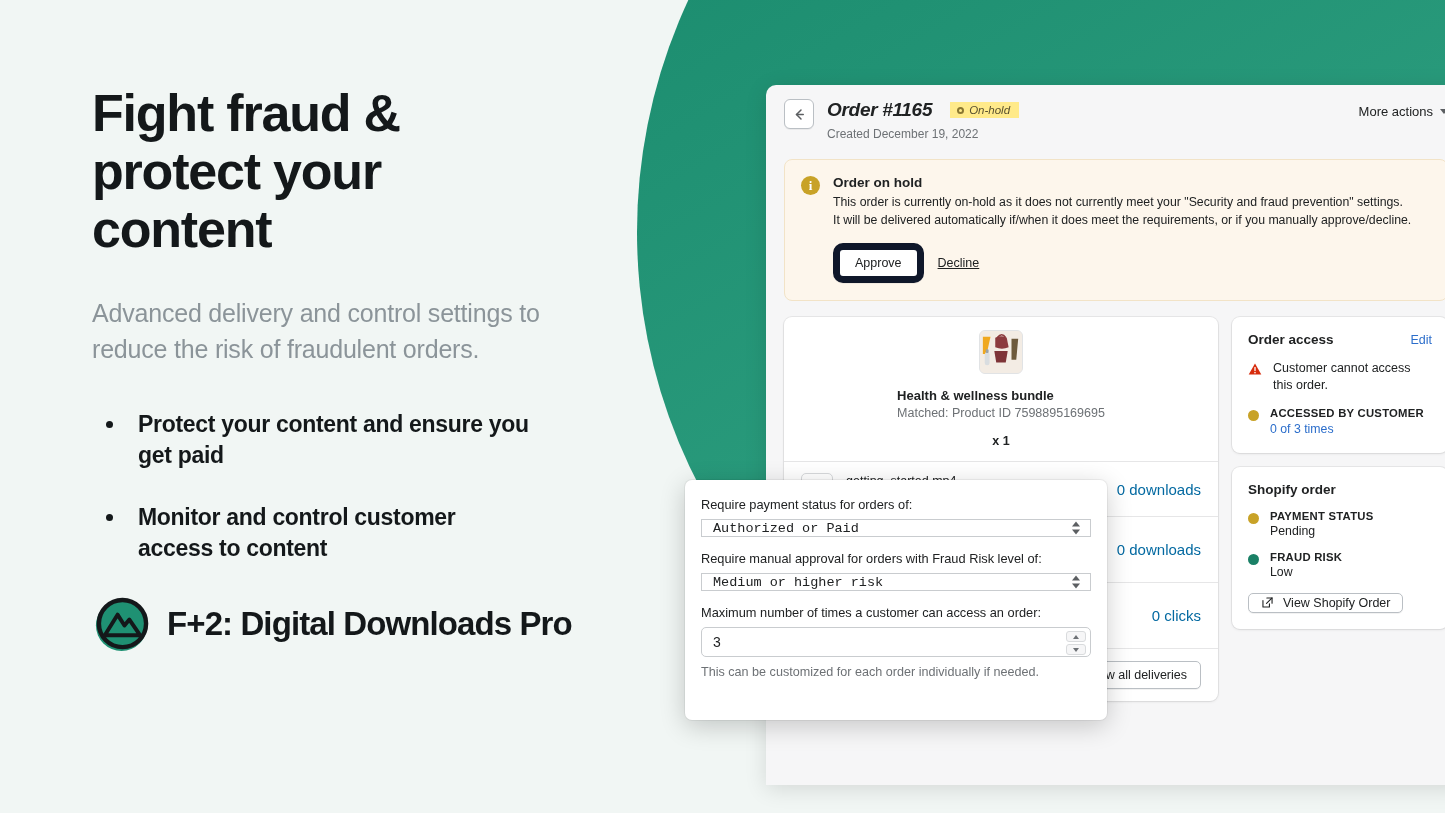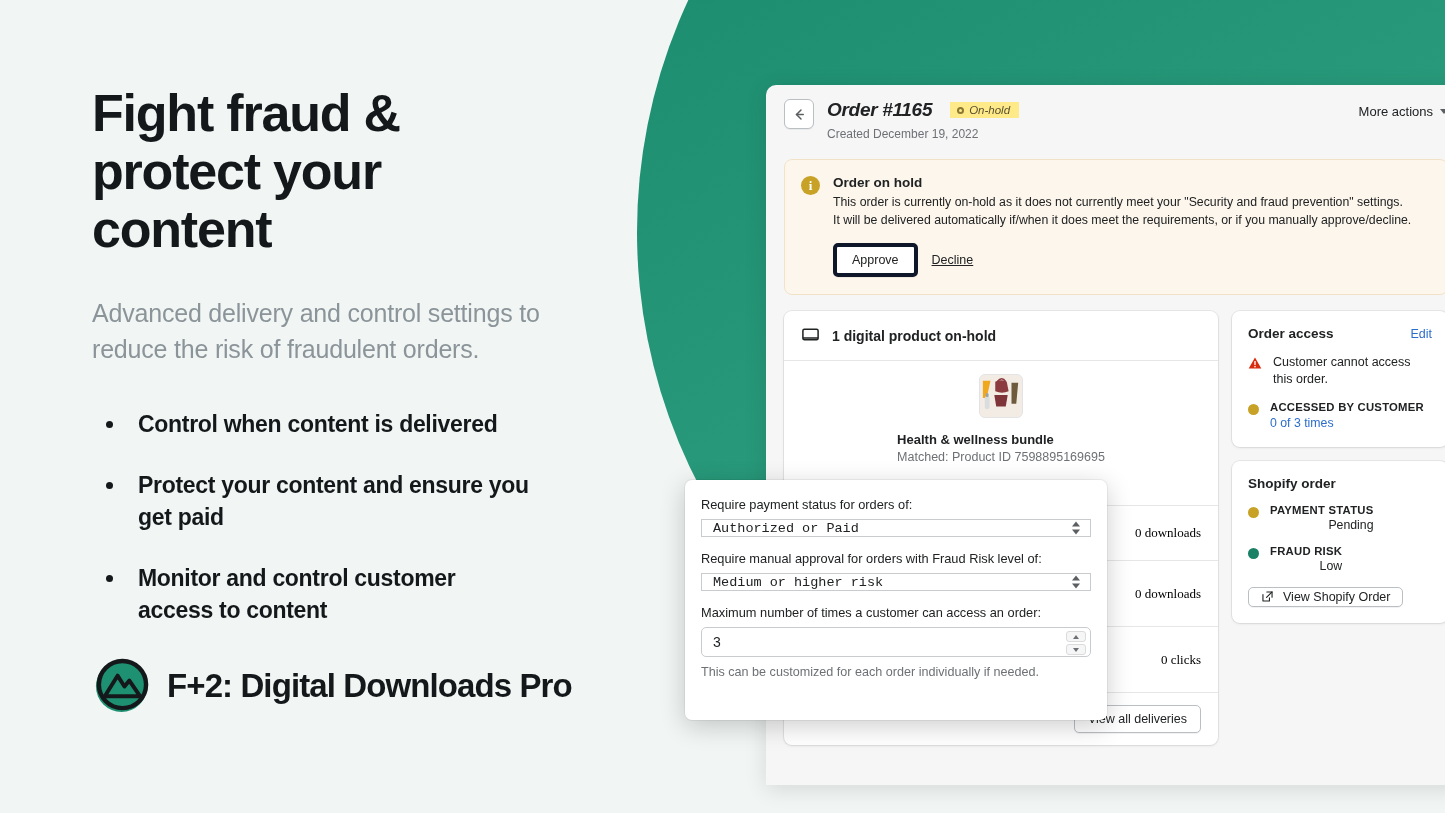--- a/index.html
+++ b/index.html
@@ -147,22 +147,22 @@
     font-family: "Liberation Serif", serif;
     margin-top: 1px;
   }
   .banner-title { font-size: 13.5px; font-weight: 700; color: #202223; }
   .banner-body {
     font-size: 12.3px; line-height: 1.44; color: #202223;
     margin-top: 4px; max-width: 580px;
   }
   .banner-actions { display: flex; align-items: center; gap: 14px; margin-top: 14px; }
   .btn-approve {
-    background: #fff; border: 4px solid #0f172a;
-    border-radius: 5px; padding: 6px 15px;
+    background: #fff; border: 7px solid #0f172a;
+    border-radius: 10px; padding: 6px 15px;
     font-size: 12.5px; color: #202223;
     box-shadow: 0 1px 0 rgba(0,0,0,.05);
   }
   .link-decline {
     font-size: 12.5px; color: #202223;
     text-decoration: underline;
   }
 
   
   .cols { display: flex; gap: 14px; margin-top: 16px; }
@@ -207,21 +207,21 @@
   }
   .file-icon {
     width: 32px; height: 32px; flex: none;
     border: 1px solid #d7d9db; border-radius: 5px;
     background: #fff;
     display: flex; align-items: center; justify-content: center;
   }
   .file-info { flex: 1; }
   .file-name { font-size: 12.5px; color: #202223; }
   .file-sub { font-size: 11.8px; color: #6d7175; margin-top: 2px; }
-  .file-meta { font-size: 13px; color: #000000; font-family: Liberation Serif, serif; }
+  .file-meta { font-size: 15px; color: #0369a1; }
 
   .card-foot {
     padding: 12px 17px;
     display: flex; justify-content: flex-end;
   }
   .btn-outline {
     background: #fff; border: 1px solid #babfc4;
     border-radius: 5px; padding: 6px 13px;
     font-size: 12.5px; color: #202223;
     box-shadow: 0 1px 0 rgba(0,0,0,.05);
@@ -249,21 +249,21 @@
     flex: none; margin-top: 3px;
   }
   .dot-amber { background: #c8a227; }
   .dot-green { background: #1a8066; }
   .warn-tri { width: 14px; height: 14px; flex: none; margin-top: 2px; }
   .side-text { font-size: 12.5px; line-height: 1.34; color: #202223; }
   .side-label {
     font-size: 11.3px; font-weight: 700; color: #202223;
     letter-spacing: 0.25px;
   }
-  .side-value { font-size: 12.3px; color: #202223; margin-top: 2px; text-align: right; }
+  .side-value { font-size: 12.3px; color: #202223; margin-top: 2px; }
   .side-value-link { font-size: 12.3px; color: #2c6ecb; margin-top: 2px; }
   .side-btn {
     margin-top: 14px;
     background: #fff; border: 1px solid #babfc4;
     border-radius: 5px; padding: 2px 12px;
     font-size: 12.5px; color: #202223;
     display: flex; align-items: center; gap: 9px;
     box-shadow: 0 1px 0 rgba(0,0,0,.05);
     width: fit-content;
   }
@@ -343,21 +343,20 @@
 
 <div id="stage">
 
   <div class="green-blob"></div>
 
   <div class="left-col">
     <h1 class="headline">Fight fraud &amp; protect your content</h1>
     <p class="subhead">Advanced delivery and control settings to reduce the risk of fraudulent orders.</p>
 
     <ul class="bullets">
-      <li>Control when content is delivered</li>
       <li>Protect your content and ensure you get paid</li>
       <li>Monitor and control customer access to content</li>
     </ul>
 
     <div class="brand-row">
       <svg class="brand-logo" viewBox="0 0 60 60">
         <circle cx="30" cy="31" r="26" fill="#1f9173"></circle>
         <circle cx="31" cy="29" r="24" fill="none" stroke="#14181a" stroke-width="4.5"></circle>
         <path d="M13 41 L26 20 L33 31 L38 25 L49 41 Z" fill="none" stroke="#14181a" stroke-width="4" stroke-linejoin="round"></path>
       </svg>
@@ -400,27 +399,20 @@
           <a class="link-decline">Decline</a>
         </div>
       </div>
     </div>
 
     <div class="cols">
 
       <div class="col-main">
         <div class="card">
 
-          <div class="card-head">
-            <svg width="19" height="19" viewBox="0 0 20 20">
-              <rect x="2" y="3.5" width="16" height="11" rx="1.6" fill="none" stroke="#202223" stroke-width="1.6"></rect>
-              <path d="M2 12.6 H18" stroke="#202223" stroke-width="1.6"></path>
-            </svg>
-            <span class="card-head-title">1 digital product on-hold</span>
-          </div>
 
           <div class="prod-row">
             <div class="prod-thumb">
               <svg width="100%" height="100%" viewBox="0 0 44 44">
                 <rect width="44" height="44" fill="#f3ece4"></rect>
                 <path d="M3 6 L11 6 L7 24 L3 24 Z" fill="#f0a81e"></path>
                 <path d="M33 8 L40 8 L38 30 L33 30 Z" fill="#6e5a3c"></path>
                 <path d="M16 7 q6 -3 12 0 l2 10 q-7 3 -14 0 Z" fill="#8c3b3f"></path>
                 <path d="M18 7 q5 -6 9 0" fill="none" stroke="#8c3b3f" stroke-width="1.6"></path>
                 <path d="M15 21 h14 l-2 12 h-10 Z" fill="#7e3438"></path>

